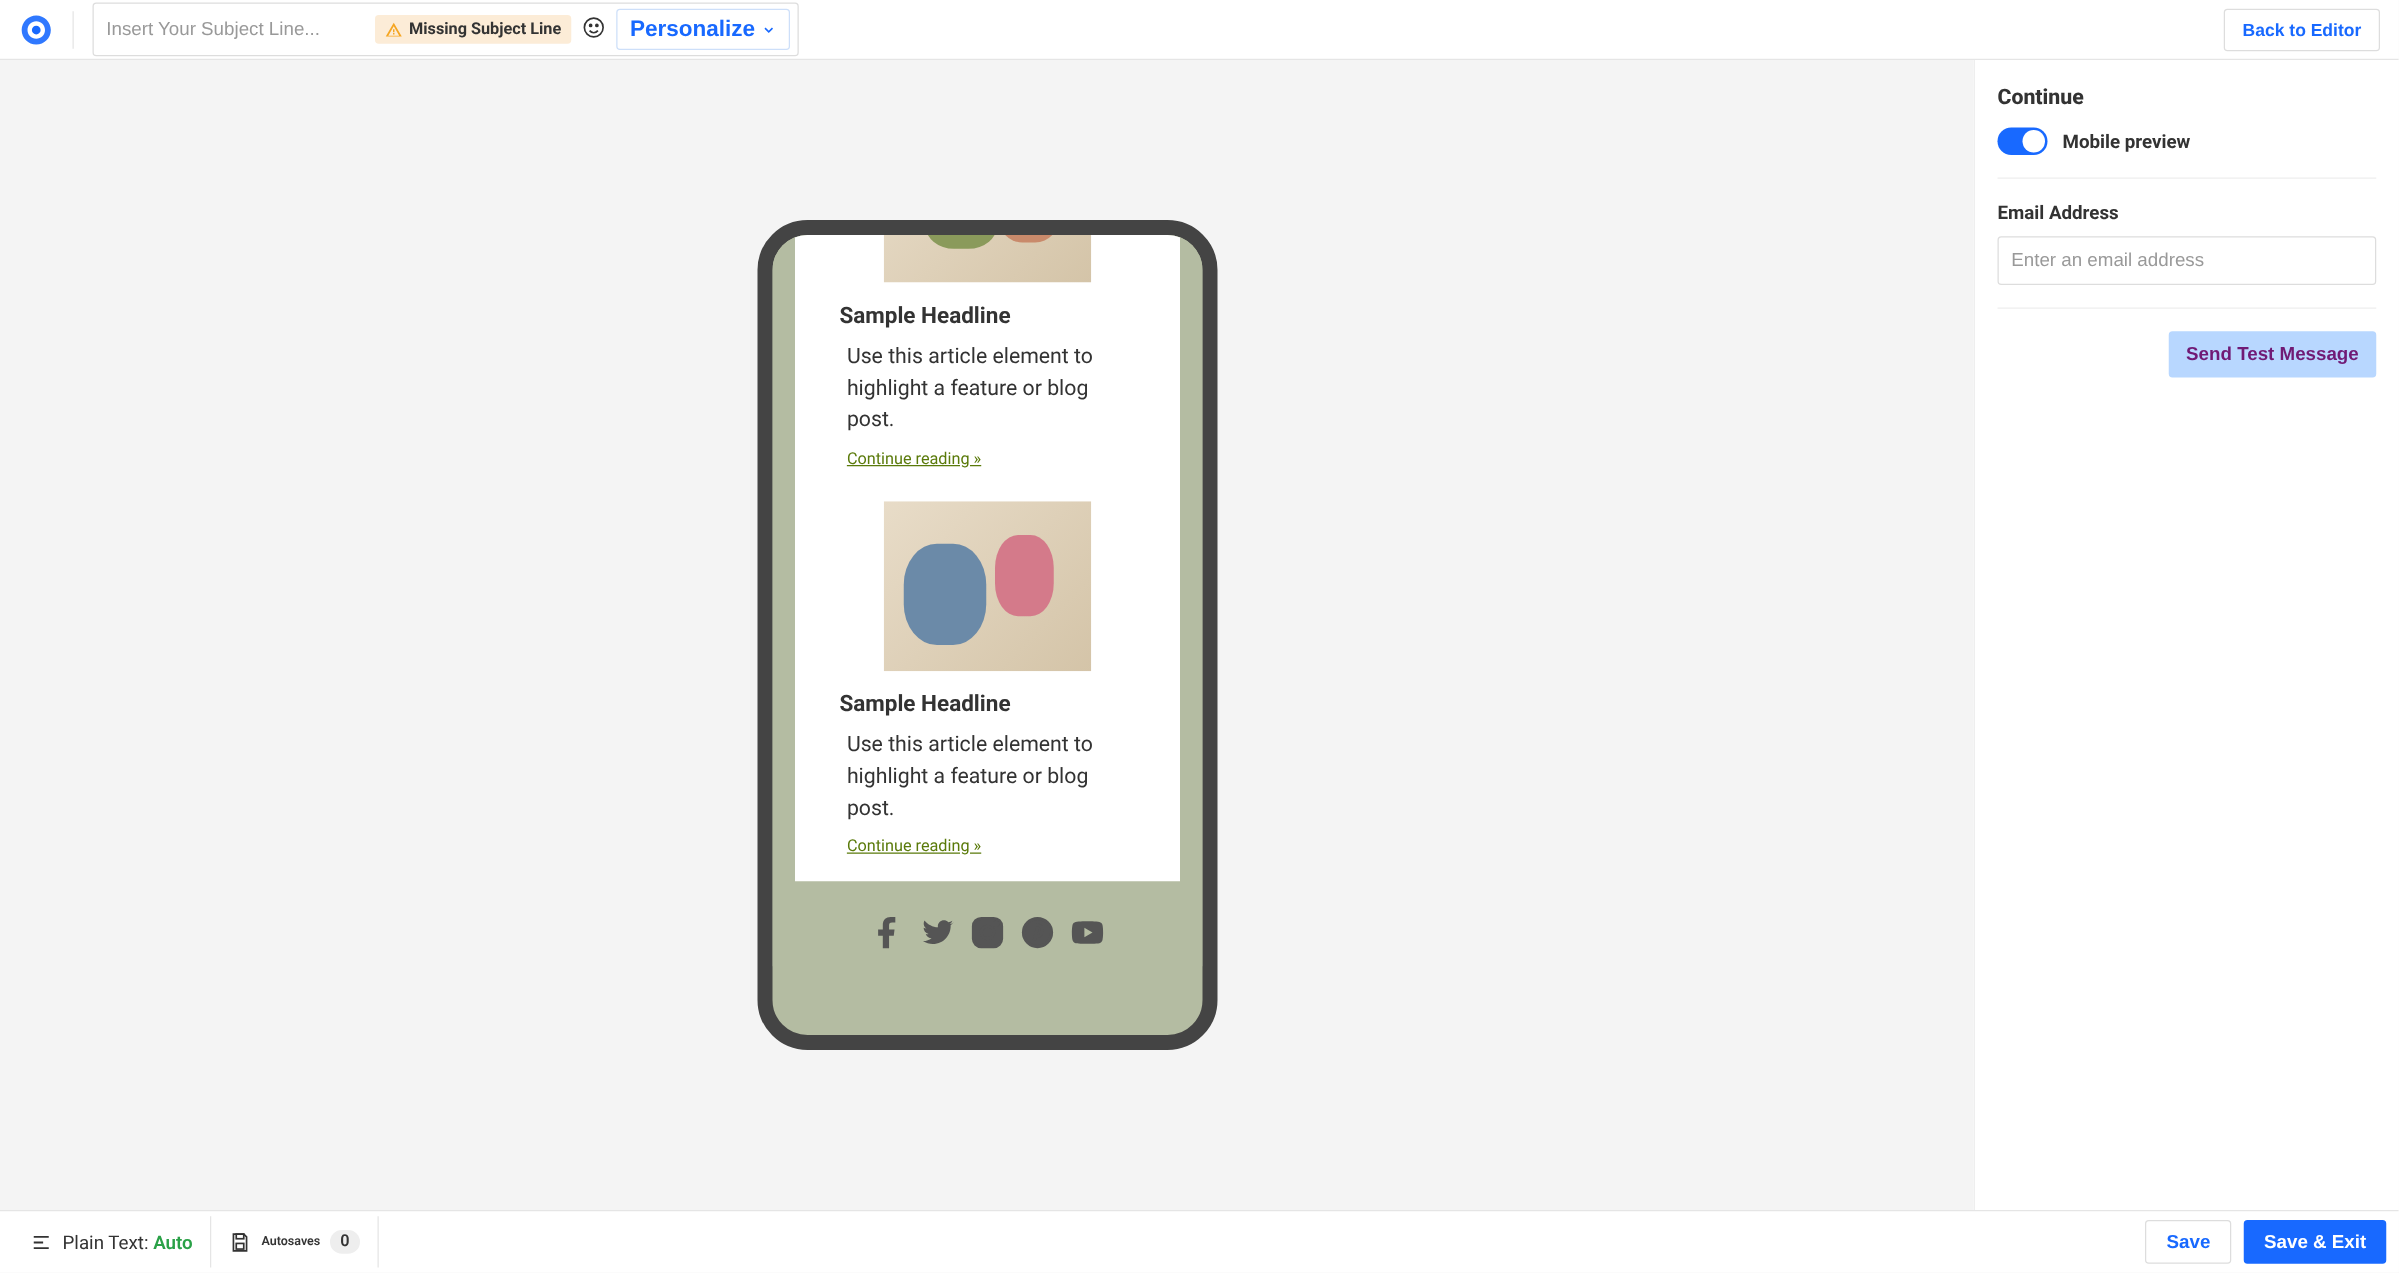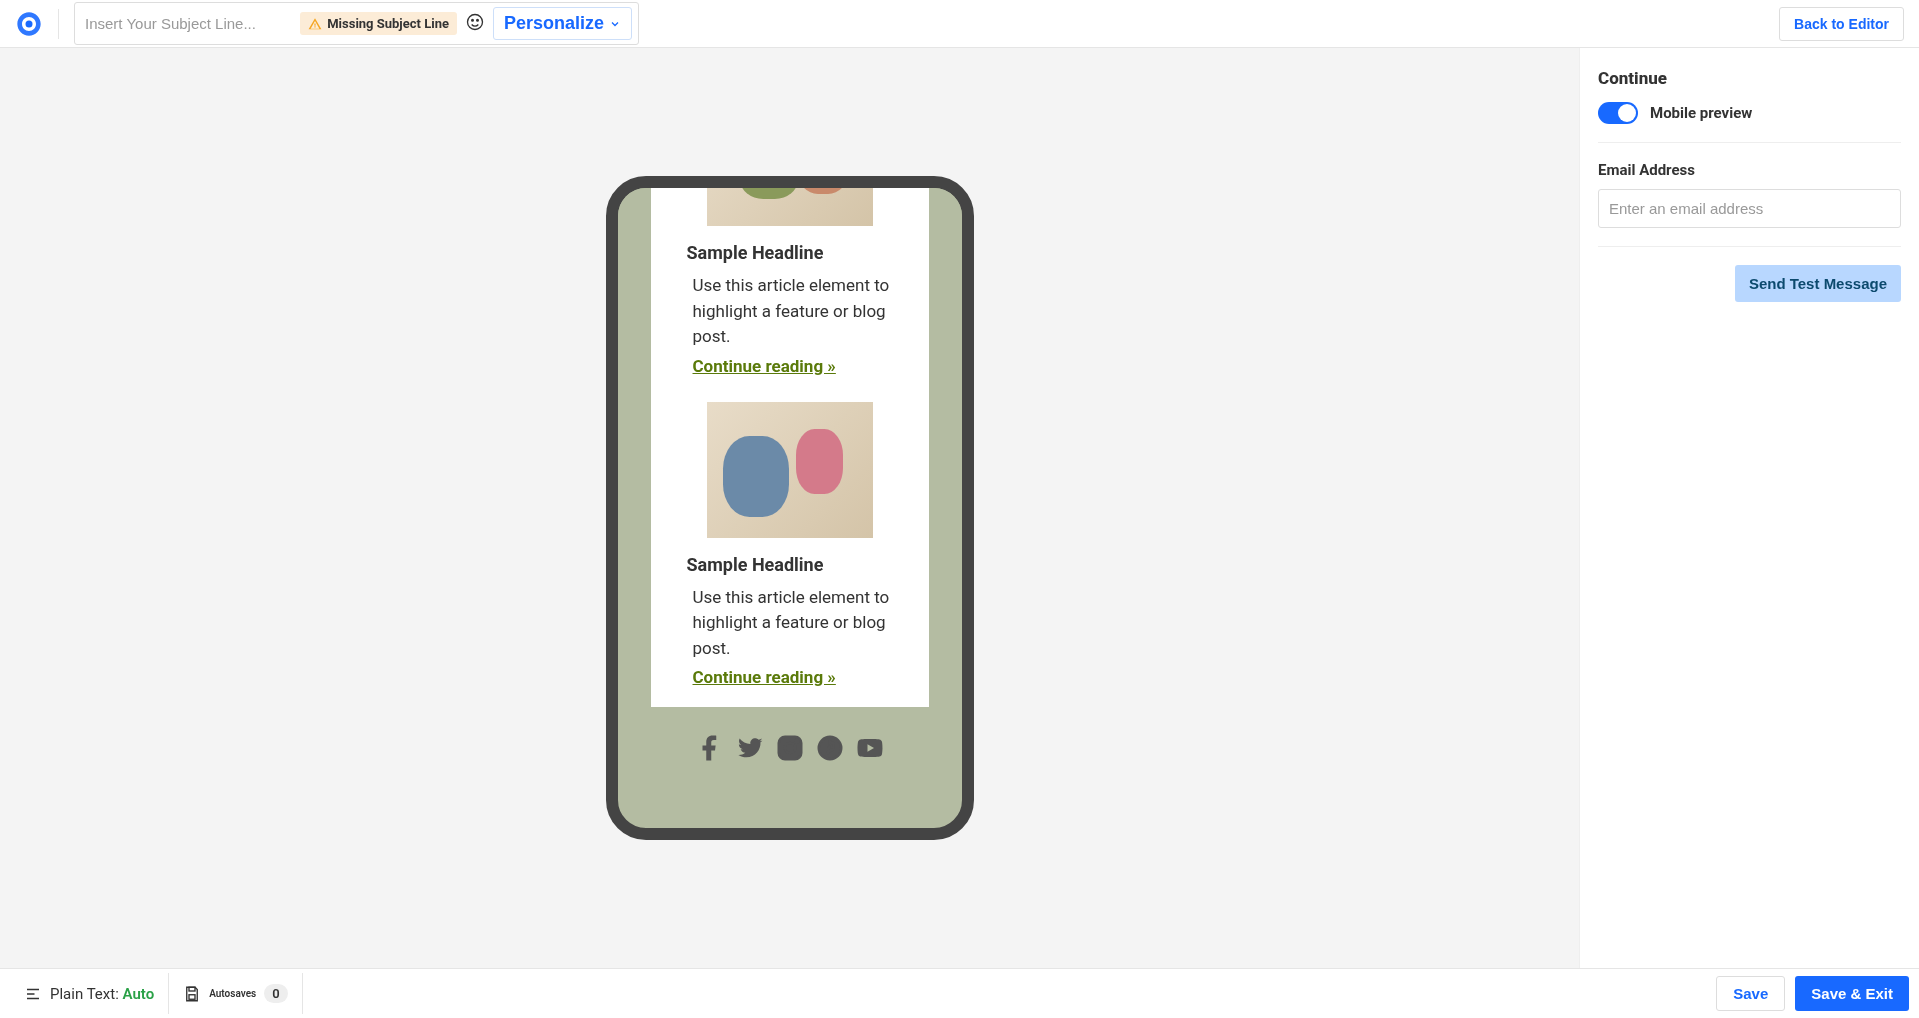--- a/index.html
+++ b/index.html
@@ -19,43 +19,43 @@
 .personalize { border: 1px solid #cddff9; color: #1869ff; background: #fff; padding: 5px 10px; border-radius: 3px; font-size: 18px; font-weight: 600; display: inline-flex; align-items: center; cursor: pointer; }
 .personalize svg { width: 12px; height: 12px; margin-left: 5px; }
 
 .back-btn { margin-left: auto; border: 1px solid #ddd; background: #fff; color: #1869ff; font-weight: 600; font-size: 14px; padding: 8px 14px; border-radius: 3px; cursor: pointer; }
 
 .workspace { display: flex; height: calc(100vh - 48px - 50px); }
 .preview-area { flex: 1; background: #f4f4f4; display: flex; justify-content: center; align-items: center; overflow: hidden; }
 
 .phone-frame { width: 368px; height: 664px; border: 12px solid #444; border-radius: 40px; background: #b4bca2; overflow: hidden; position: relative; }
 .phone-scroll { height: 100%; overflow: hidden; }
-.email-body { background: #b4bca2; padding: 0 33px; position: relative; top: -80px; }
+.email-body { background: #b4bca2; padding: 0 18px; position: relative; top: -80px; }
 .card { background: #fff; padding-bottom: 20px; }
 .article { padding: 10px 36px 0 36px; }
 .art-img { width: 166px; height: 108px; margin: 0 auto 16px; display: flex; align-items: center; justify-content: center; overflow: hidden; }
 .art-img.tall { height: 136px; }
 .headline { font-size: 18px; font-weight: 700; color: #333; margin-bottom: 10px; }
 .art-text { font-size: 17px; color: #333; line-height: 1.5; margin-bottom: 6px; padding-left: 6px; }
-.cont-read { color: #5a7a0a; font-weight: 700; text-decoration: underline; font-size: 17px; padding-left: 6px; display: inline-block; }
+.cont-read { color: #5a7a0a; font-weight: 400; text-decoration: underline; font-size: 13px; padding-left: 6px; display: inline-block; }
 .socials { display: flex; justify-content: center; gap: 10px; padding: 26px 0 12px; }
 .socials svg { width: 30px; height: 30px; fill: #555; }
 
 .side-panel { width: 340px; background: #fff; border-left: 1px solid #eee; padding: 20px 18px; }
 .sp-title { font-size: 20px; font-weight: 800; margin-bottom: 12px; padding-bottom: 12px; border-bottom: 1px solid #eee; }
 .sp-section-title { font-size: 17px; font-weight: 800; margin-bottom: 14px; }
 .toggle-row { display: flex; align-items: center; padding-bottom: 18px; border-bottom: 1px solid #eee; margin-bottom: 18px; }
 .toggle { width: 40px; height: 22px; background: #1869ff; border-radius: 11px; position: relative; margin-right: 12px; cursor: pointer; }
 .toggle .knob { width: 18px; height: 18px; background: #fff; border-radius: 50%; position: absolute; top: 2px; right: 2px; }
 .toggle-label { font-size: 15px; font-weight: 700; }
 .field-label { font-size: 15px; font-weight: 700; margin-bottom: 10px; }
 .email-input { width: 100%; padding: 10px; border: 1px solid #ddd; border-radius: 3px; font-size: 15px; }
 .email-input::placeholder { color: #999; }
 .sp-divider { height: 1px; background: #eee; margin: 18px 0; }
-.send-test { float: right; background: #b8d7ff; color: #0c4a6e; font-weight: 700; font-size: 15px; padding: 10px 14px; border: none; border-radius: 3px; cursor: not-allowed; }
+.send-test { float: right; background: #b8d7ff; color: #701a75; font-weight: 700; font-size: 15px; padding: 10px 14px; border: none; border-radius: 3px; cursor: not-allowed; }
 
 .bottom-bar { height: 50px; border-top: 1px solid #e5e5e5; display: flex; align-items: center; padding: 4px 10px; background: #fff; }
 .bb-item { display: flex; align-items: center; padding: 0 14px; height: 100%; border-right: 1px solid #e5e5e5; cursor: pointer; }
 .bb-item svg { width: 18px; height: 18px; margin-right: 8px; }
 .plain-label { font-size: 15px; color: #333; }
 .plain-auto { color: #2aa147; font-weight: 600; }
 .autosave-label { font-size: 10px; font-weight: 600; color: #333; margin-right: 8px; }
 .badge-count { background: #eee; border-radius: 10px; padding: 2px 8px; font-size: 13px; font-weight: 600; }
 .bb-spacer { flex: 1; }
 .save-btn { border: 1px solid #ddd; background: #fff; color: #1869ff; font-weight: 600; font-size: 15px; padding: 8px 16px; border-radius: 3px; margin-right: 10px; cursor: pointer; }

